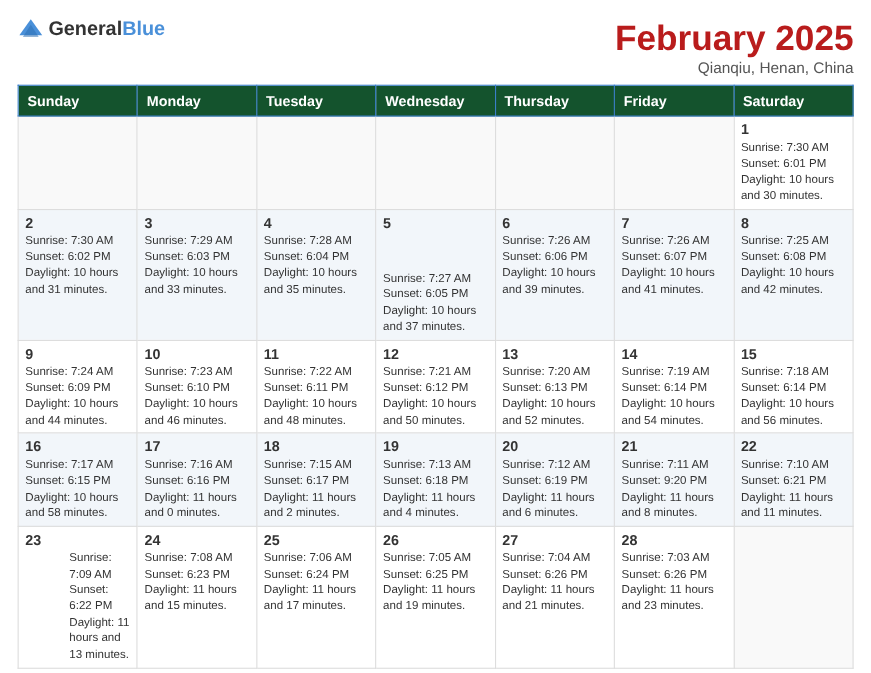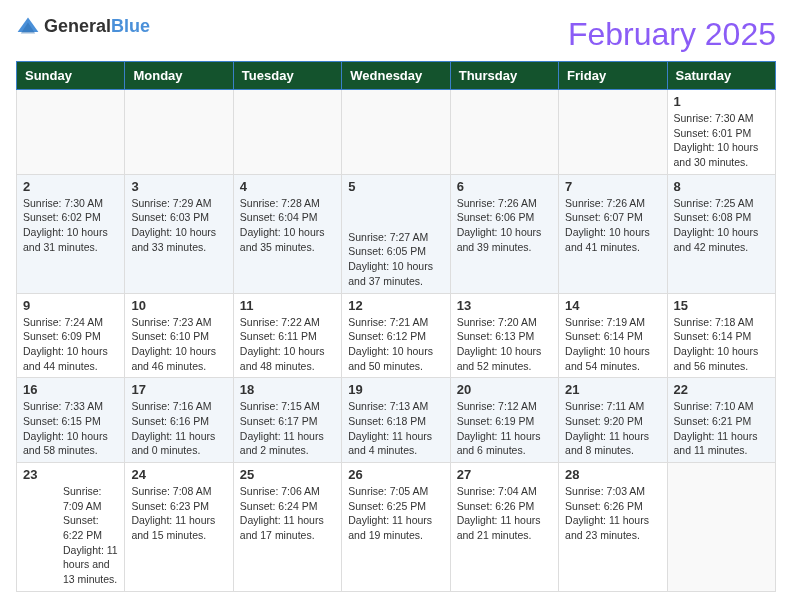--- a/index.html
+++ b/index.html
@@ -23,22 +23,22 @@
     }
     .logo-icon {
       width: 24px;
       height: 24px;
     }
     .title-area {
       text-align: right;
     }
     .month-title {
       font-size: 32px;
-      font-weight: normal;
-      color: #8b5cf6;
+      font-weight: bold;
+      color: #b91c1c;
     }
     .location {
       font-size: 14px;
       color: #555;
     }
     .calendar {
       width: 100%;
       border-collapse: collapse;
       border: 1px solid #ccc;
     }
@@ -88,20 +88,21 @@
     <svg class="logo-icon" viewBox="0 0 30 30" xmlns="http://www.w3.org/2000/svg">
       <polygon points="15,2 28,20 2,20" fill="#4a90d9"></polygon>
       <polygon points="15,8 24,22 6,22" fill="#2a6cb0" opacity="0.5"></polygon>
     </svg>
     <span>
       <span style="font-size:18px;font-weight:bold;color:#333;">General</span><span style="font-size:18px;font-weight:bold;color:#4a90d9;">Blue</span>
     </span>
   </div>
   <div class="title-area">
     <div class="month-title">February 2025</div>
+    <div class="location">Qianqiu, Henan, China</div>
   </div>
 </div>
 
 <table class="calendar">
   <thead>
     <tr>
     <th>Sunday</th>
         <th>Monday</th>
         <th>Tuesday</th>
         <th>Wednesday</th>
@@ -209,21 +210,21 @@
         <td>
           <div class="day-number">15</div>
           <div class="day-info" style="white-space: pre-line;">Sunrise: 7:18 AM
 Sunset: 6:14 PM
 Daylight: 10 hours and 56 minutes.</div>
         </td>
       </tr>
       <tr class="row-alt">
         <td>
           <div class="day-number">16</div>
-          <div class="day-info" style="white-space: pre-line;">Sunrise: 7:33 AM
+          <div class="day-info" style="white-space: pre-line;">Sunrise: 7:17 AM
 Sunset: 6:15 PM
 Daylight: 10 hours and 58 minutes.</div>
         </td>
         <td>
           <div class="day-number">17</div>
           <div class="day-info" style="white-space: pre-line;">Sunrise: 7:16 AM
 Sunset: 6:16 PM
 Daylight: 11 hours and 0 minutes.</div>
         </td>
         <td>

